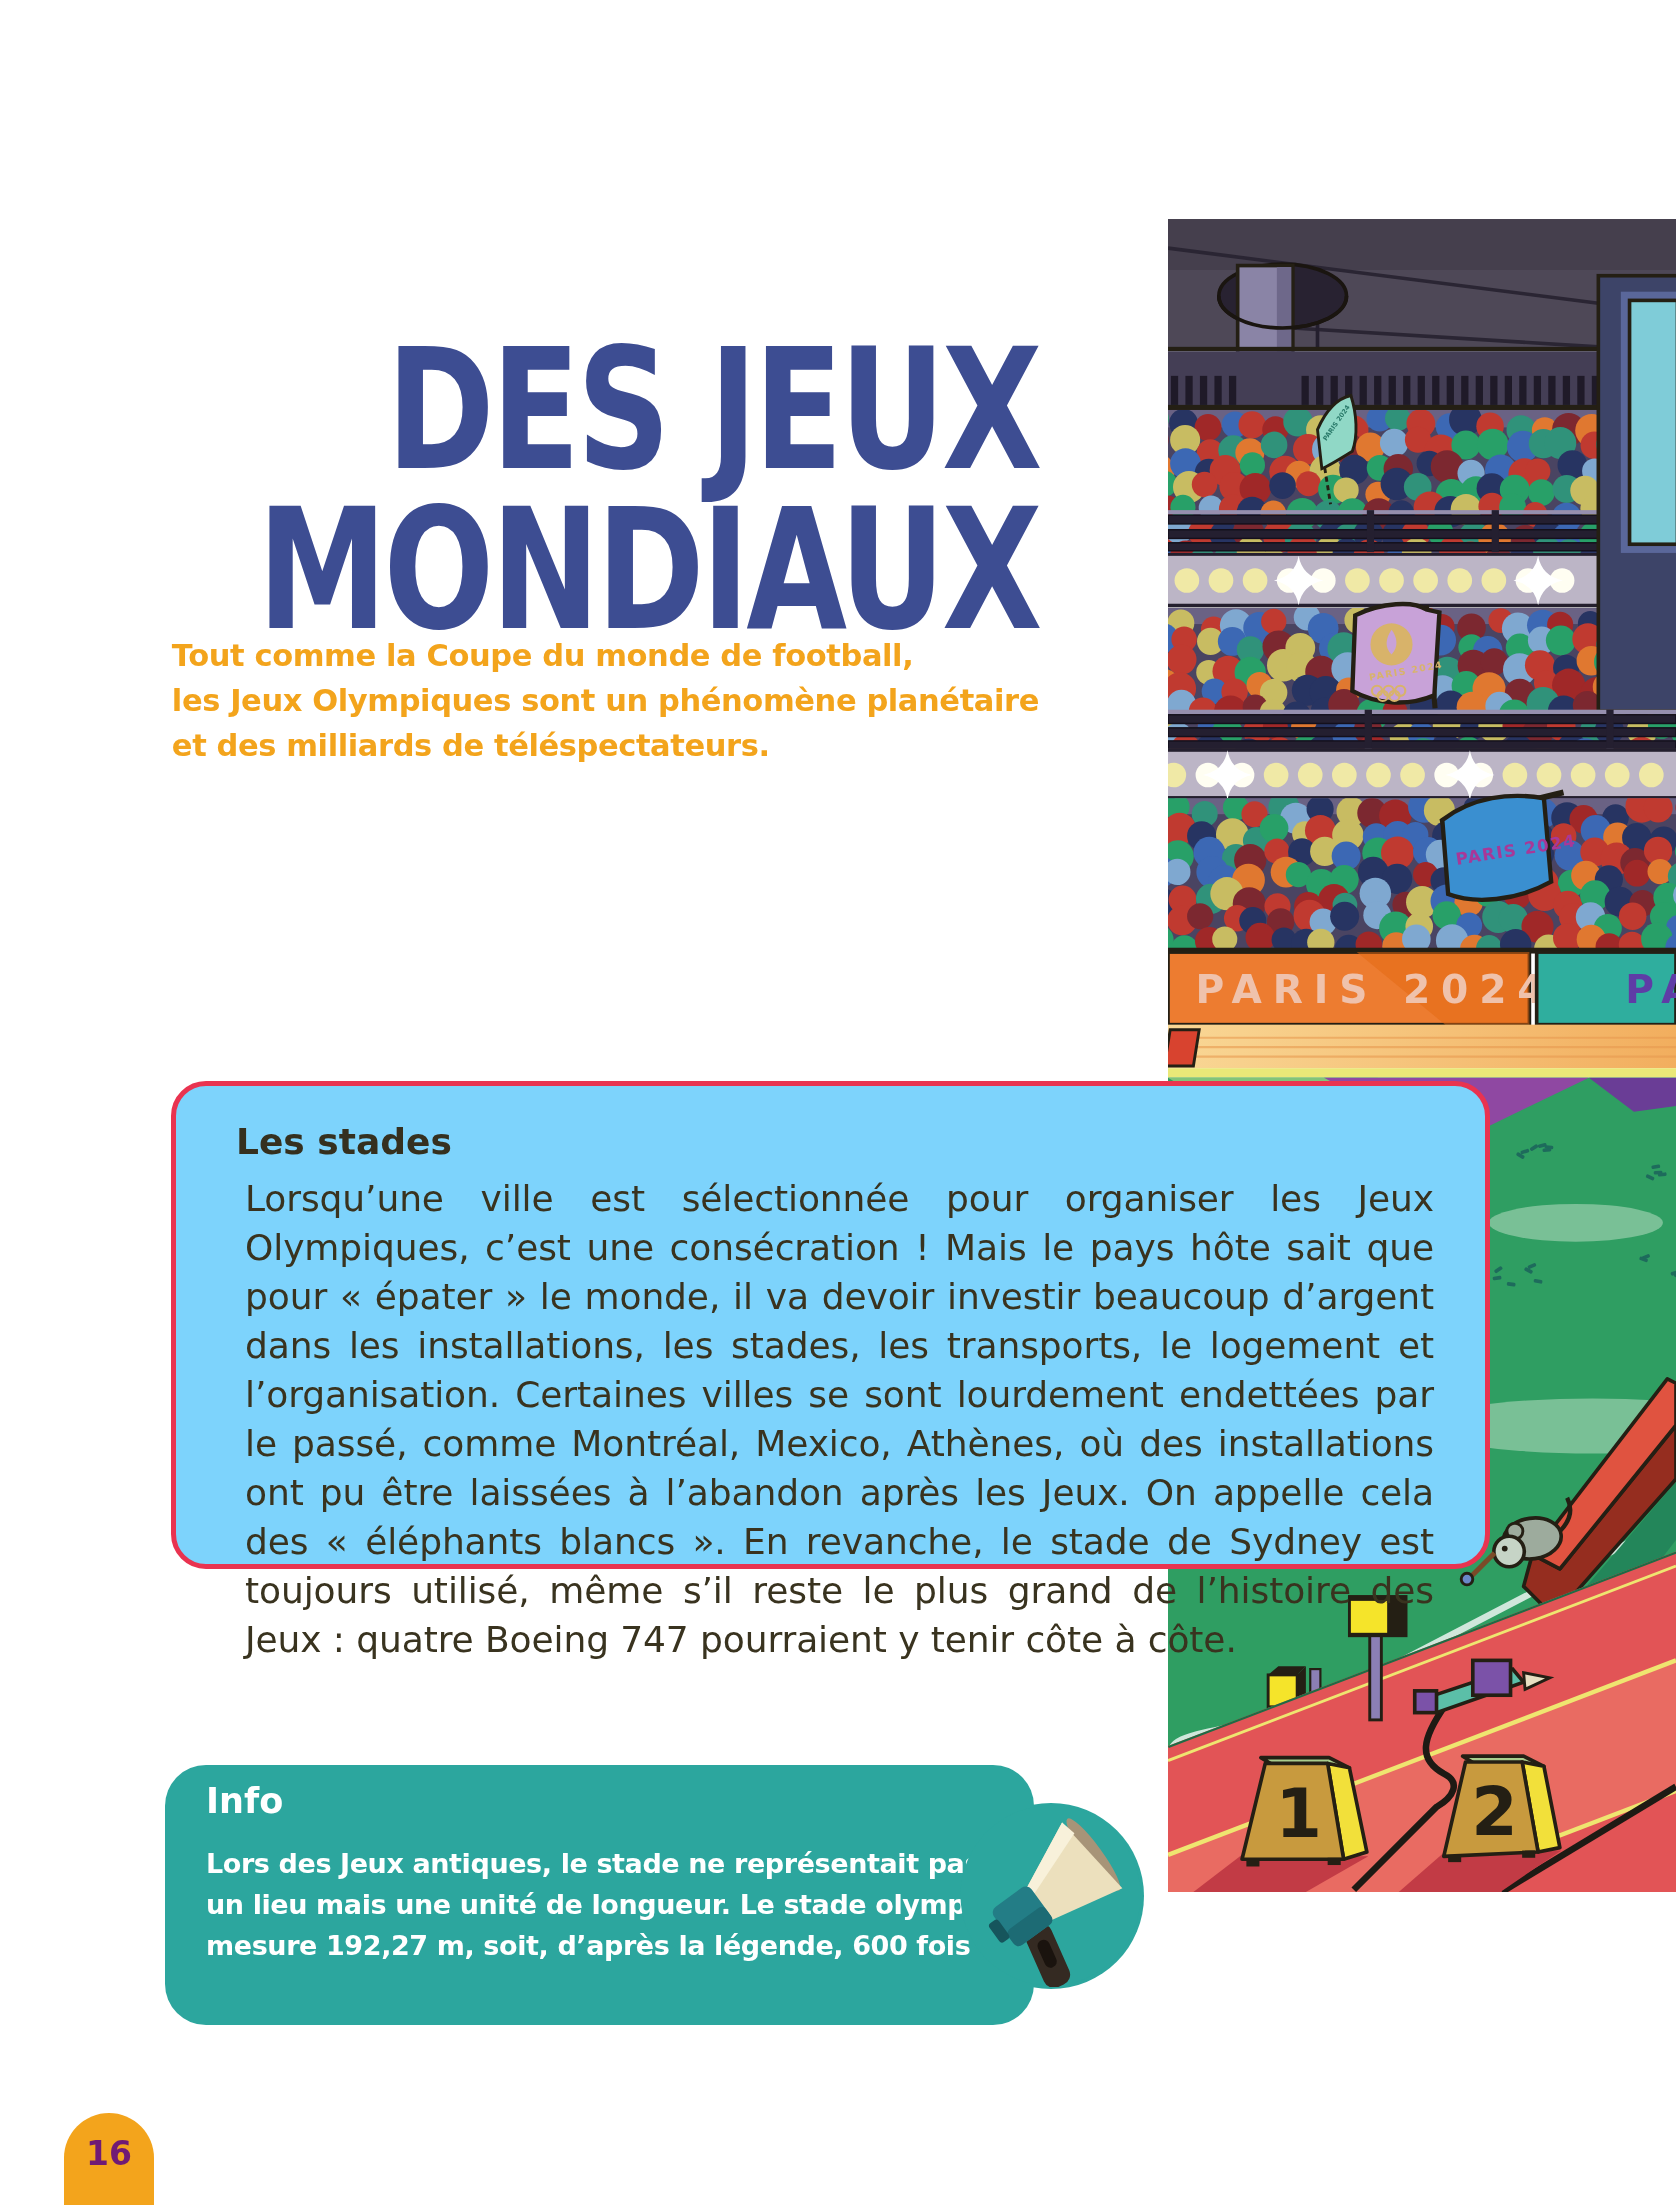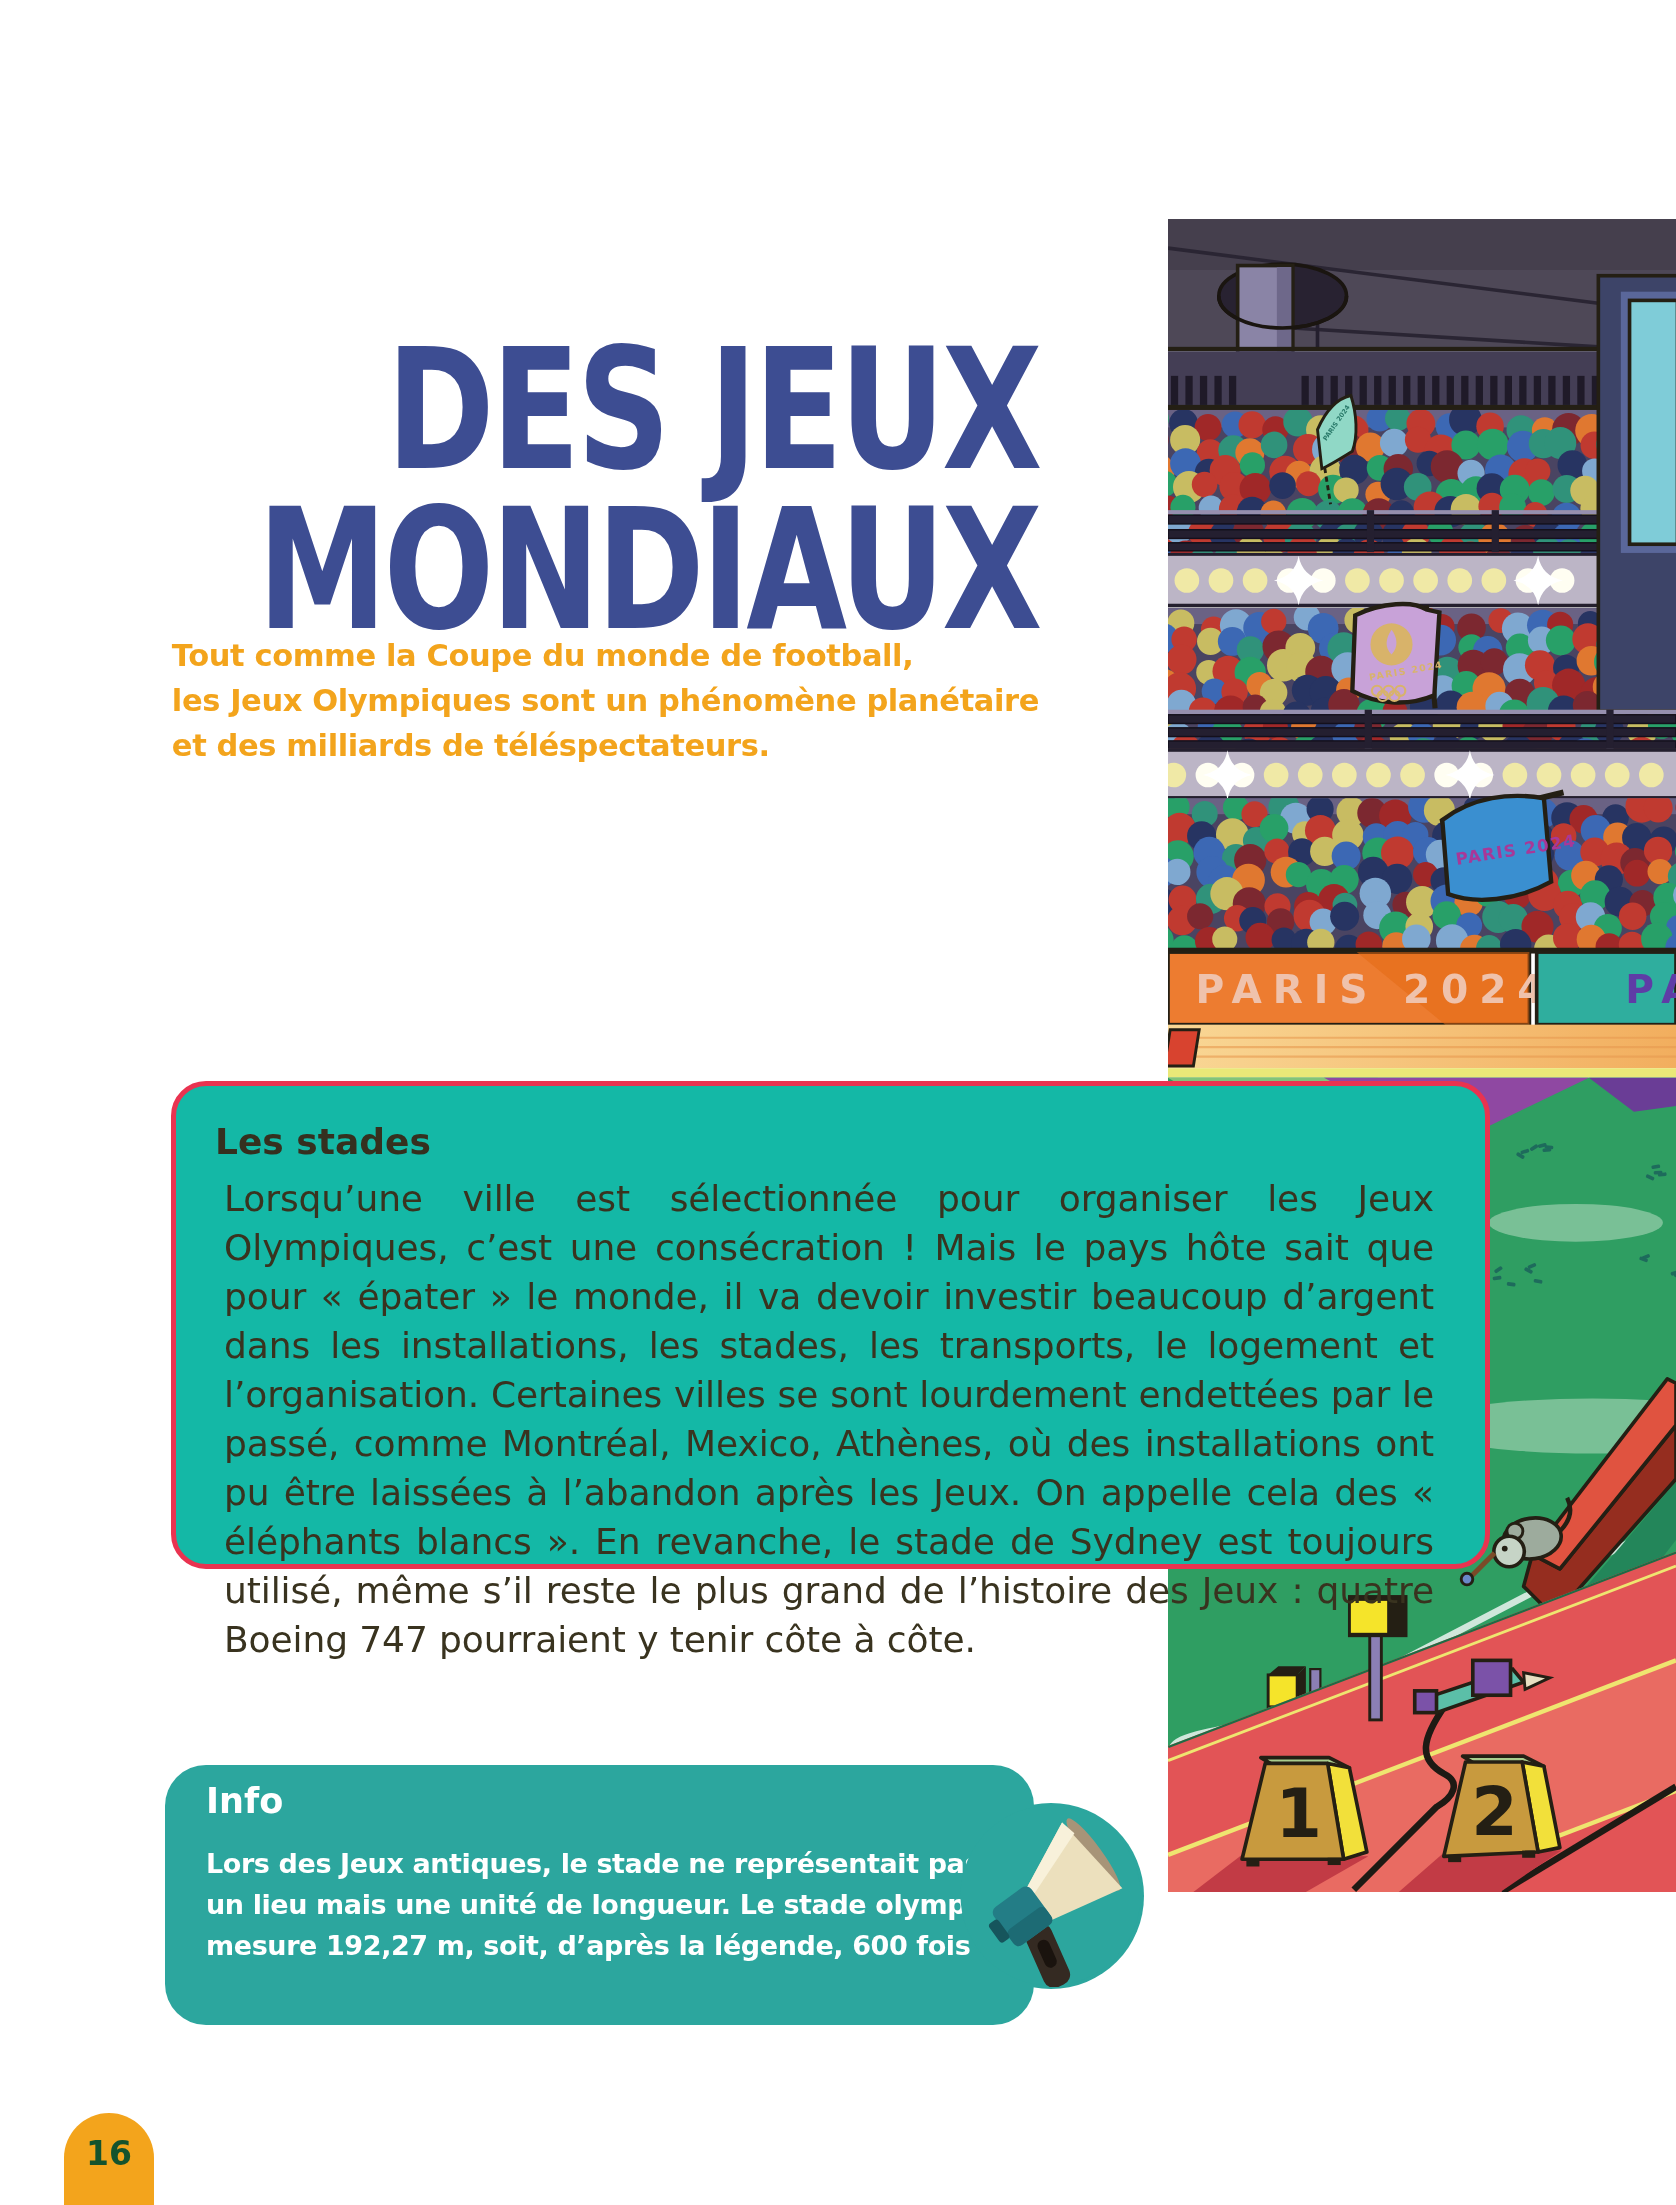--- a/index.html
+++ b/index.html
@@ -8,36 +8,36 @@
   
   .title{position:absolute;top:218px;right:637px;text-align:right;
          font-size:167px;line-height:160px;font-weight:bold;letter-spacing:-4.4px;
          transform:scaleX(.78);transform-origin:right top;white-space:nowrap;}
   
   .intro{position:absolute;top:633px;right:637px;text-align:left;
          font-size:30.5px;line-height:45px;font-weight:bold;letter-spacing:-0.4px;}
   .intro div{white-space:nowrap;}
   
   .stades{position:absolute;left:171px;top:1081px;width:1319px;height:488px;
-          box-sizing:border-box;background:#14b8a6;border:5.8px solid #e93350;
-          border-radius:35px;padding:35px 42px 0 39px;}
+          box-sizing:border-box;background:#7dd3fc;border:5.8px solid #e93350;
+          border-radius:35px;padding:35px 42px 0 60px;}
   .stades h2{margin:0 0 11.6px 0;font-size:36px;line-height:41px;color:#35301f;}
   .stades p{margin:9px;font-size:36px;line-height:49px;text-align:justify;
             color:#39331f;letter-spacing:-0.1px;}
   
   .info-circle{position:absolute;left:958px;top:1803px;width:186px;height:186px;
                border-radius:50%;}
   .info{position:absolute;left:165px;top:1765px;width:869px;height:260px;
         box-sizing:border-box;border-radius:41px;padding:17px 0 0 41px;color:#fff;}
   .info h3{margin:0 0 23px 0;font-size:35px;line-height:38px;color:#fff;}
   .info .iline{font-size:27px;line-height:41px;font-weight:bold;letter-spacing:-0.4px;white-space:nowrap;}
   
   .tab{position:absolute;left:64px;top:2113px;width:90px;height:92px;
        border-radius:45px 45px 0 0;display:flex;align-items:center;justify-content:center;
-       color:#14532d;font-size:33px;font-weight:bold;padding-bottom:10.2px;box-sizing:border-box;}
+       color:#701a75;font-size:33px;font-weight:bold;padding-bottom:10.2px;box-sizing:border-box;}
   
   .illu{position:absolute;left:1168px;top:219px;width:508px;height:1673px;}
   svg text{font-family:"DejaVu Sans",sans-serif;}
 </style>
 </head>
 <body>
 
 <div class="page">
 
   <svg class="illu" viewBox="1610 302 700 2305" width="508" height="1673">

